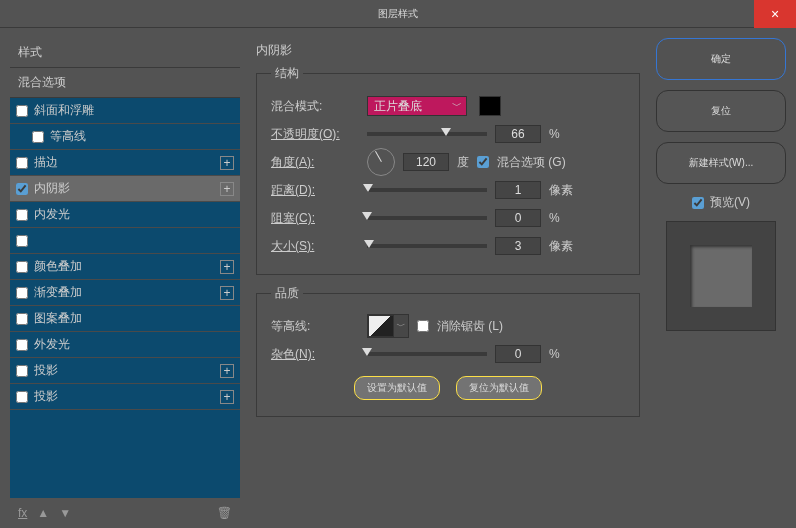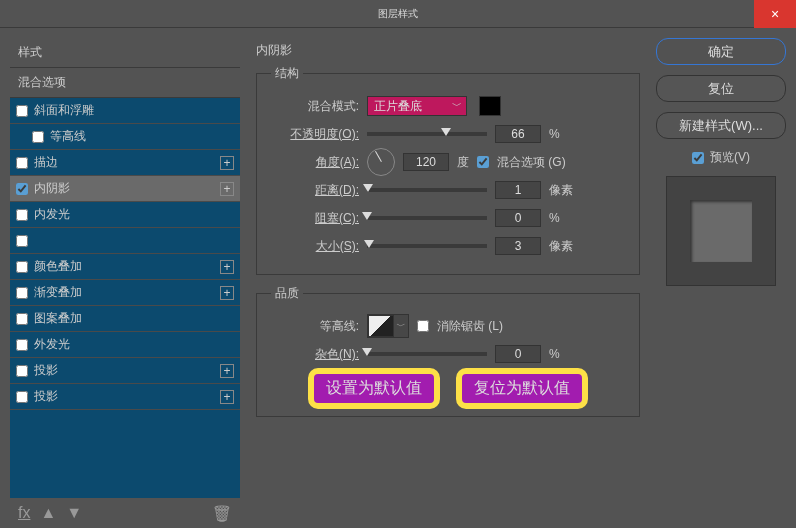--- a/index.html
+++ b/index.html
@@ -10,44 +10,44 @@
 .main { display: flex; height: 500px; padding: 10px 10px 0 10px; gap: 12px; }
 .left { width: 230px; display: flex; flex-direction: column; }
 .left .hdr { color: #ccc; font-size: 12px; padding: 6px 8px; border-bottom: 1px solid #3a3a3a; background:#535353; }
 .style-list { flex: 1; background: #0c4a6e; }
 .style-item { display: flex; align-items: center; height: 26px; padding: 0 6px; color: #ccc; font-size: 12px; border-bottom: 1px solid #4a4a4a; cursor: pointer; position: relative; }
 .style-item.indent { padding-left: 22px; }
 .style-item.selected { background: #6a6a6a; }
 .style-item input[type=checkbox] { margin-right: 6px; width:12px; height:12px; accent-color:#5a9fd4; }
 .style-item .label { flex: 1; }
 .style-item .add { width: 14px; height: 14px; border: 1px solid #888; color: #ccc; font-size: 12px; display:flex; align-items:center; justify-content:center; line-height:1; }
-.left-footer { height: 30px; display:flex; align-items:center; gap:10px; padding:0 8px; color:#999; font-size:16px; }
+.left-footer { height: 30px; display:flex; align-items:center; gap:10px; padding:0 8px; color:#999; font-size:12px; }
 .left-footer .spacer { flex:1; }
 .center { flex:1; color:#ccc; font-size:12px; }
 .panel-title { margin:4px 0 6px 4px; }
 fieldset { border:1px solid #3a3a3a; margin:0 4px 10px 4px; padding:10px 14px 14px 14px; }
 legend { padding:0 4px; color:#ccc; }
 .row { display:flex; align-items:center; height:28px; gap:8px; }
-.row .lbl { width:88px; text-align:right; }
+.row .lbl { width:88px; text-align:left; }
 .select { background:#be185d; color:#ddd; border:1px solid #333; height:20px; width:100px; font-size:12px; padding-left:6px; display:flex; align-items:center; justify-content:space-between; cursor:pointer; }
 .select .chev { font-size:10px; padding-right:4px; color:#ccc; }
 .swatch { width:22px; height:20px; background:#000; border:1px solid #333; margin-left:4px; }
 .slider { position:relative; width:120px; height:4px; background:#3a3a3a; }
 .slider .thumb { position:absolute; top:-4px; width:0; height:0; border-left:5px solid transparent; border-right:5px solid transparent; border-top:8px solid #ddd; transform:translateX(-5px); }
 .numbox { width:46px; height:18px; background:#454545; border:1px solid #333; color:#ddd; font-size:12px; text-align:center; }
 .unit { color:#ccc; }
 .angle-ctl { width:28px; height:28px; border:1px solid #888; border-radius:50%; position:relative; background:#535353; }
 .angle-ctl .needle { position:absolute; left:50%; top:50%; width:12px; height:1px; background:#ddd; transform-origin:0 0; transform:rotate(-120deg); }
 .cb { width:12px; height:12px; accent-color:#5a9fd4; }
 .contour { width:26px; height:22px; background:linear-gradient(135deg,#eee 50%,#222 50%); border:1px solid #333; }
 .contour-wrap { display:flex; align-items:center; border:1px solid #333; }
 .contour-wrap .chev { width:14px; height:22px; background:#474747; color:#ccc; display:flex; align-items:center; justify-content:center; font-size:9px; }
-.btn-sm { background:#a21caf; border:6px solid #fde047; color:#ddd; font-size:16px; padding:4px 12px; cursor:pointer; border-radius:10px; }
+.btn-sm { background:#737373; border:1px solid #fde047; color:#ddd; font-size:10px; padding:4px 12px; cursor:pointer; border-radius:10px; }
 .right { width:130px; display:flex; flex-direction:column; gap:10px; align-items:stretch; }
-.btn { height:27px; border-radius:12px; border:1px solid #333; background:#555; color:#ddd; font-size:13px; cursor:pointer; display:flex; align-items:center; justify-content:center; }
+.btn { height:42px; border-radius:12px; border:1px solid #333; background:#555; color:#ddd; font-size:10px; cursor:pointer; display:flex; align-items:center; justify-content:center; }
 .btn.primary { border:1px solid #3576d4; background:#525252; }
 .preview-row { display:flex; align-items:center; gap:6px; justify-content:center; color:#ccc; font-size:12px; }
 .preview { width:110px; height:110px; background:#434343; display:flex; align-items:center; justify-content:center; margin:0 auto; border:1px solid #333; }
 .preview .inner { width:62px; height:62px; background:#6a6a6a; box-shadow: inset 2px 2px 3px rgba(0,0,0,0.5); }
 .link { text-decoration:underline; cursor:pointer; }
 </style>
 </head>
 <body>
 
 <div class="titlebar">

